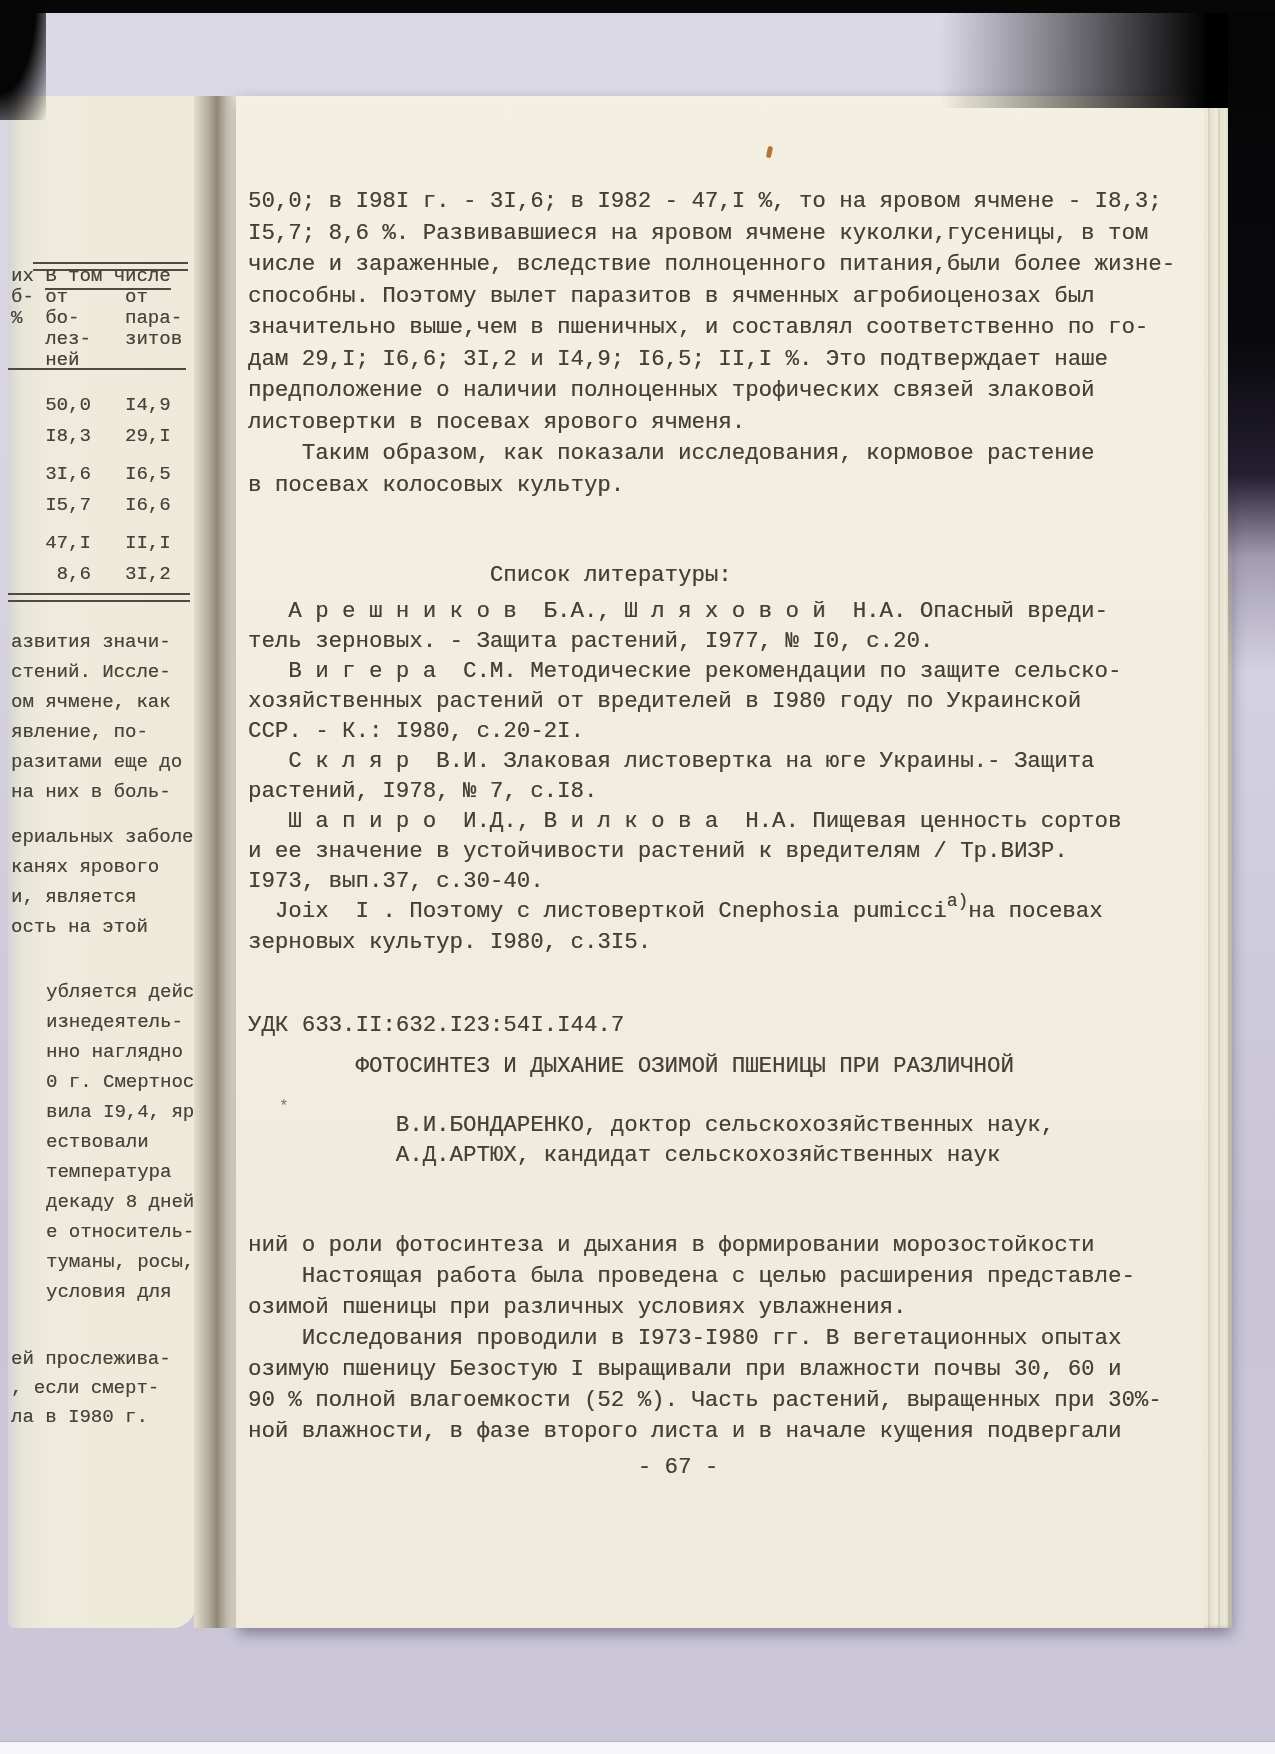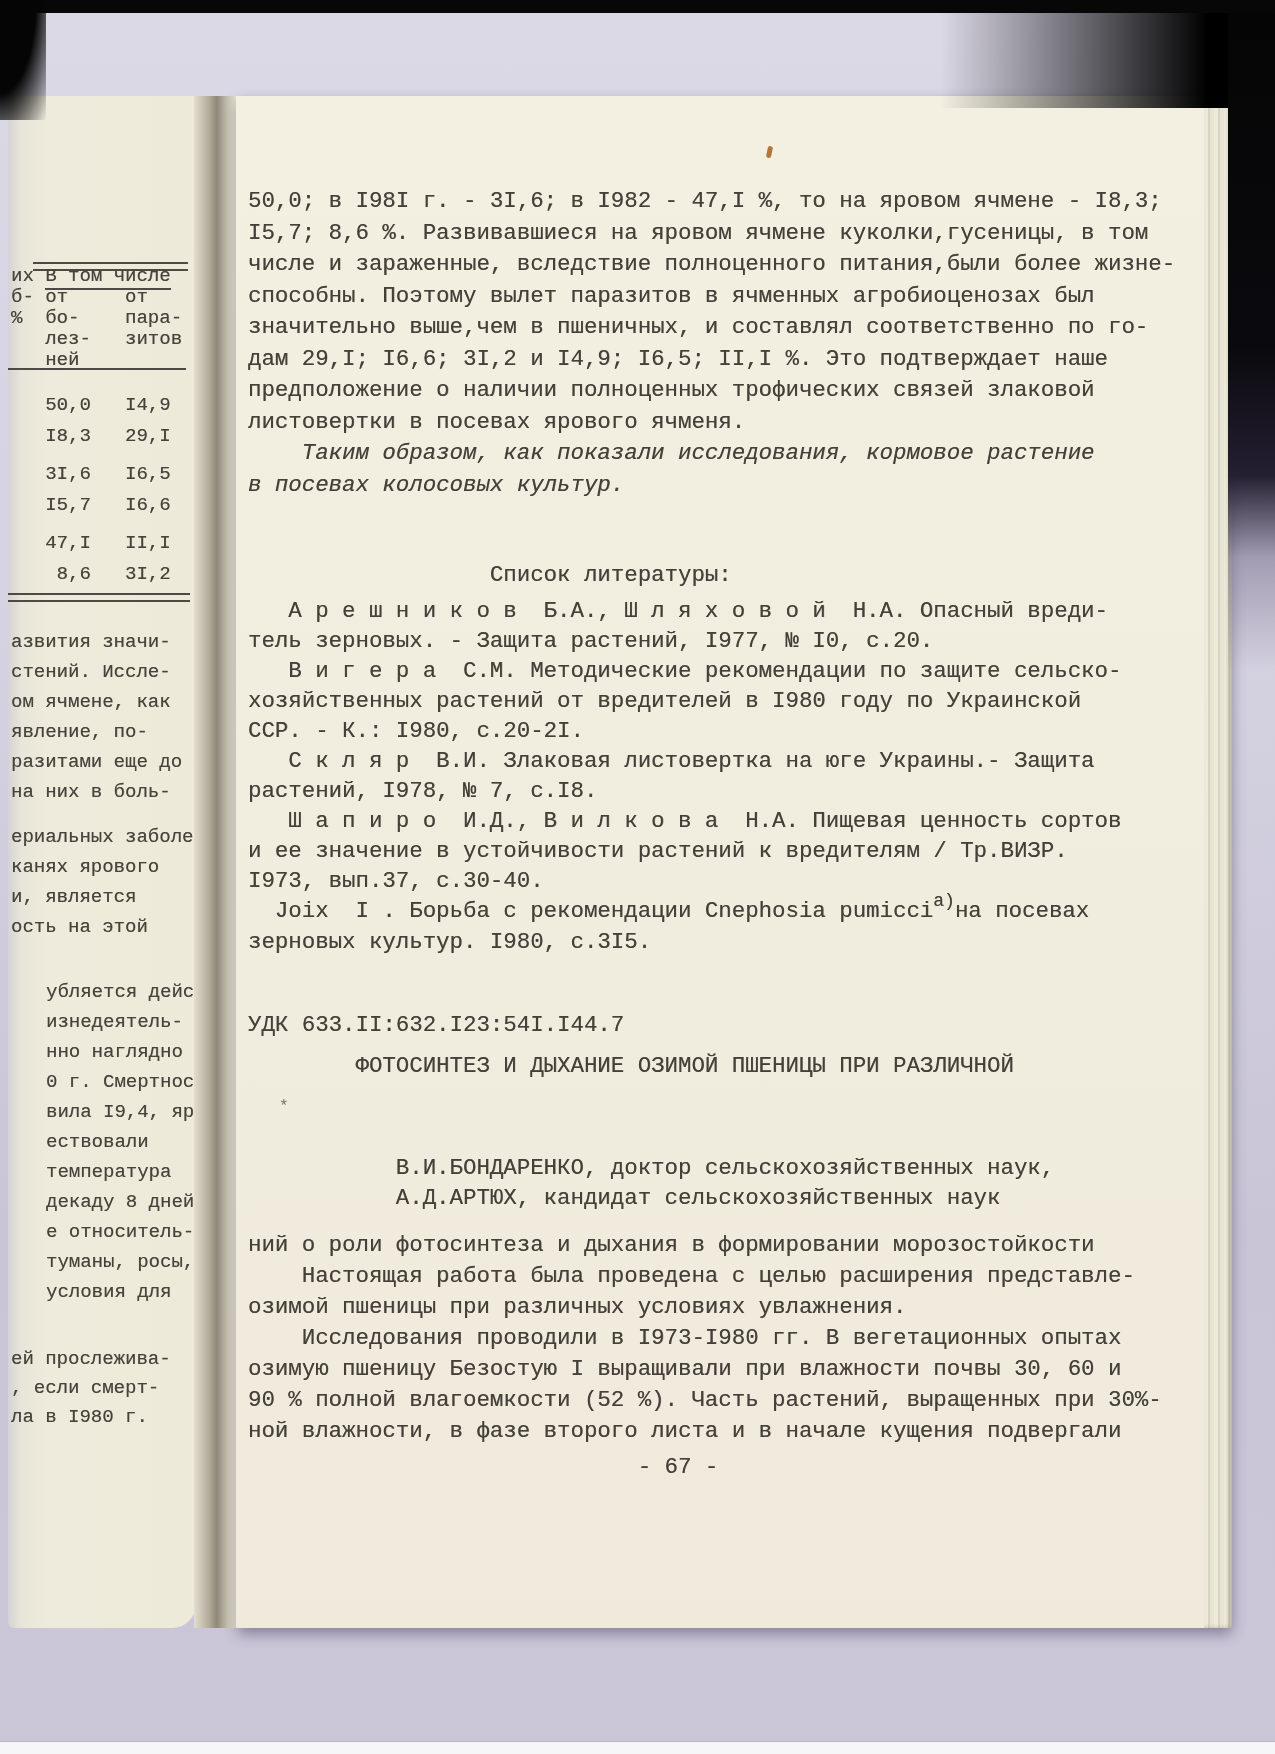--- a/index.html
+++ b/index.html
@@ -112,50 +112,50 @@
     <div class="blk" style="top:90px;line-height:31.5px;">
         <div class="tl">50,0; в I98I г. - 3I,6; в I982 - 47,I %, то на яровом ячмене - I8,3;</div>
         <div class="tl">I5,7; 8,6 %. Развивавшиеся на яровом ячмене куколки,гусеницы, в том</div>
         <div class="tl">числе и зараженные, вследствие полноценного питания,были более жизне-</div>
         <div class="tl">способны. Поэтому вылет паразитов в ячменных агробиоценозах был</div>
         <div class="tl">значительно выше,чем в пшеничных, и составлял соответственно по го-</div>
         <div class="tl">дам 29,I; I6,6; 3I,2 и I4,9; I6,5; II,I %. Это подтверждает наше</div>
         <div class="tl">предположение о наличии полноценных трофических связей злаковой</div>
         <div class="tl">листовертки в посевах ярового ячменя.</div>
       </div>
-    <div class="blk" style="top:342px;line-height:31.5px;font-style:italic;">
+    <div class="blk" style="top:342px;line-height:31.5px;">
         <div class="tl">    Таким образом, как показали исследования, кормовое растение</div>
         <div class="tl">в посевах колосовых культур.</div>
       </div>
     <div class="blk" style="top:464px;line-height:31.5px;">
         <span class="tl">                  Список литературы:</span>
       </div>
     <div class="blk" style="top:500px;line-height:30px;">
       <div>
           <div class="tl">   А р е ш н и к о в  Б.А., Ш л я х о в о й  Н.А. Опасный вреди-</div>
           <div class="tl">тель зерновых. - Защита растений, I977, № I0, с.20.</div>
           <div class="tl">   В и г е р а  С.М. Методические рекомендации по защите сельско-</div>
           <div class="tl">хозяйственных растений от вредителей в I980 году по Украинской</div>
           <div class="tl">ССР. - К.: I980, с.20-2I.</div>
           <div class="tl">   С к л я р  В.И. Злаковая листовертка на юге Украины.- Защита</div>
           <div class="tl">растений, I978, № 7, с.I8.</div>
           <div class="tl">   Ш а п и р о  И.Д., В и л к о в а  Н.А. Пищевая ценность сортов</div>
           <div class="tl">и ее значение в устойчивости растений к вредителям / Тр.ВИЗР.</div>
           <div class="tl">I973, вып.37, с.30-40.</div>
         </div>
-      <div class="tl"><span>  Joix  I . Борьба с рекомендации Cnephosia pumicci</span><span class="sup">а)</span><span>на посевах</span></div>
+      <div class="tl"><span>  Joix  I . Поэтому с листоверткой Cnephosia pumicci</span><span class="sup">а)</span><span>на посевах</span></div>
       <div class="tl">зерновых культур. I980, с.3I5.</div>
     </div>
     <div class="blk" style="top:914px;line-height:31px;">
         <span class="tl">УДК 633.II:632.I23:54I.I44.7</span>
       </div>
     <div class="blk" style="top:956px;line-height:28px;">
         <div class="tl">        ФОТОСИНТЕЗ И ДЫХАНИЕ ОЗИМОЙ ПШЕНИЦЫ ПРИ РАЗЛИЧНОЙ</div>
       </div>
-    <div class="blk" style="top:1014px;line-height:30px;margin-top:43px;">
+    <div class="blk" style="top:1014px;line-height:30px;">
         <div class="tl">           В.И.БОНДАРЕНКО, доктор сельскохозяйственных наук,</div>
         <div class="tl">           А.Д.АРТЮХ, кандидат сельскохозяйственных наук</div>
       </div>
     <div class="blk" style="top:1134px;line-height:31px;">
         <div class="tl">ний о роли фотосинтеза и дыхания в формировании морозостойкости</div>
         <div class="tl">    Настоящая работа была проведена с целью расширения представле-</div>
         <div class="tl">озимой пшеницы при различных условиях увлажнения.</div>
         <div class="tl">    Исследования проводили в I973-I980 гг. В вегетационных опытах</div>
         <div class="tl">озимую пшеницу Безостую I выращивали при влажности почвы 30, 60 и</div>
         <div class="tl">90 % полной влагоемкости (52 %). Часть растений, выращенных при 30%-</div>

